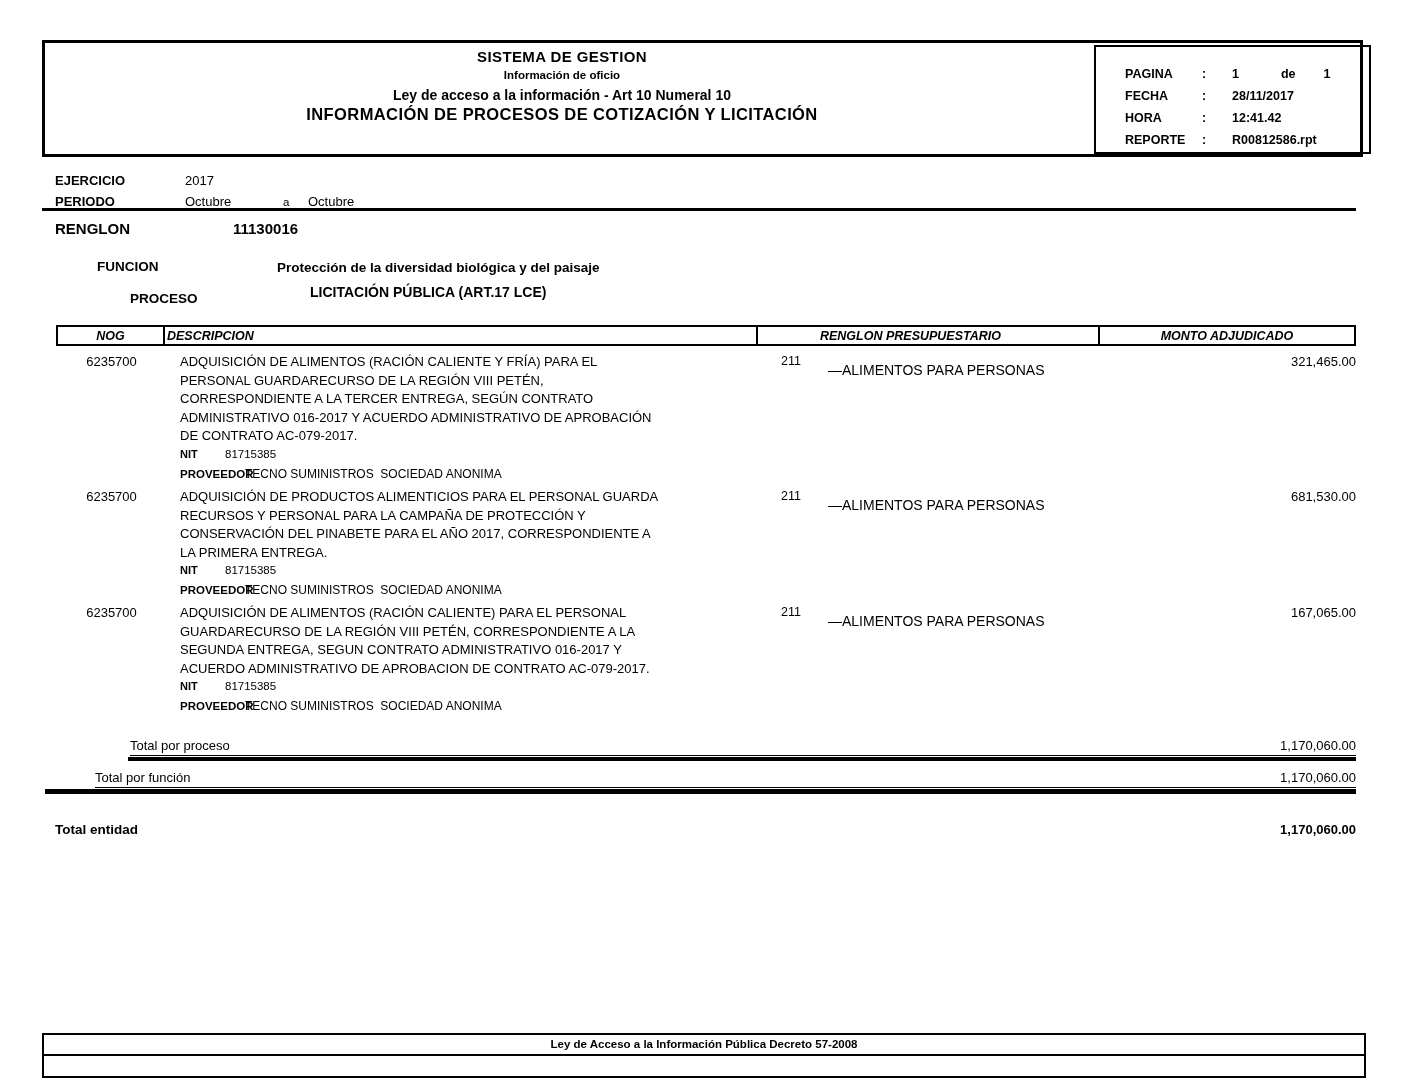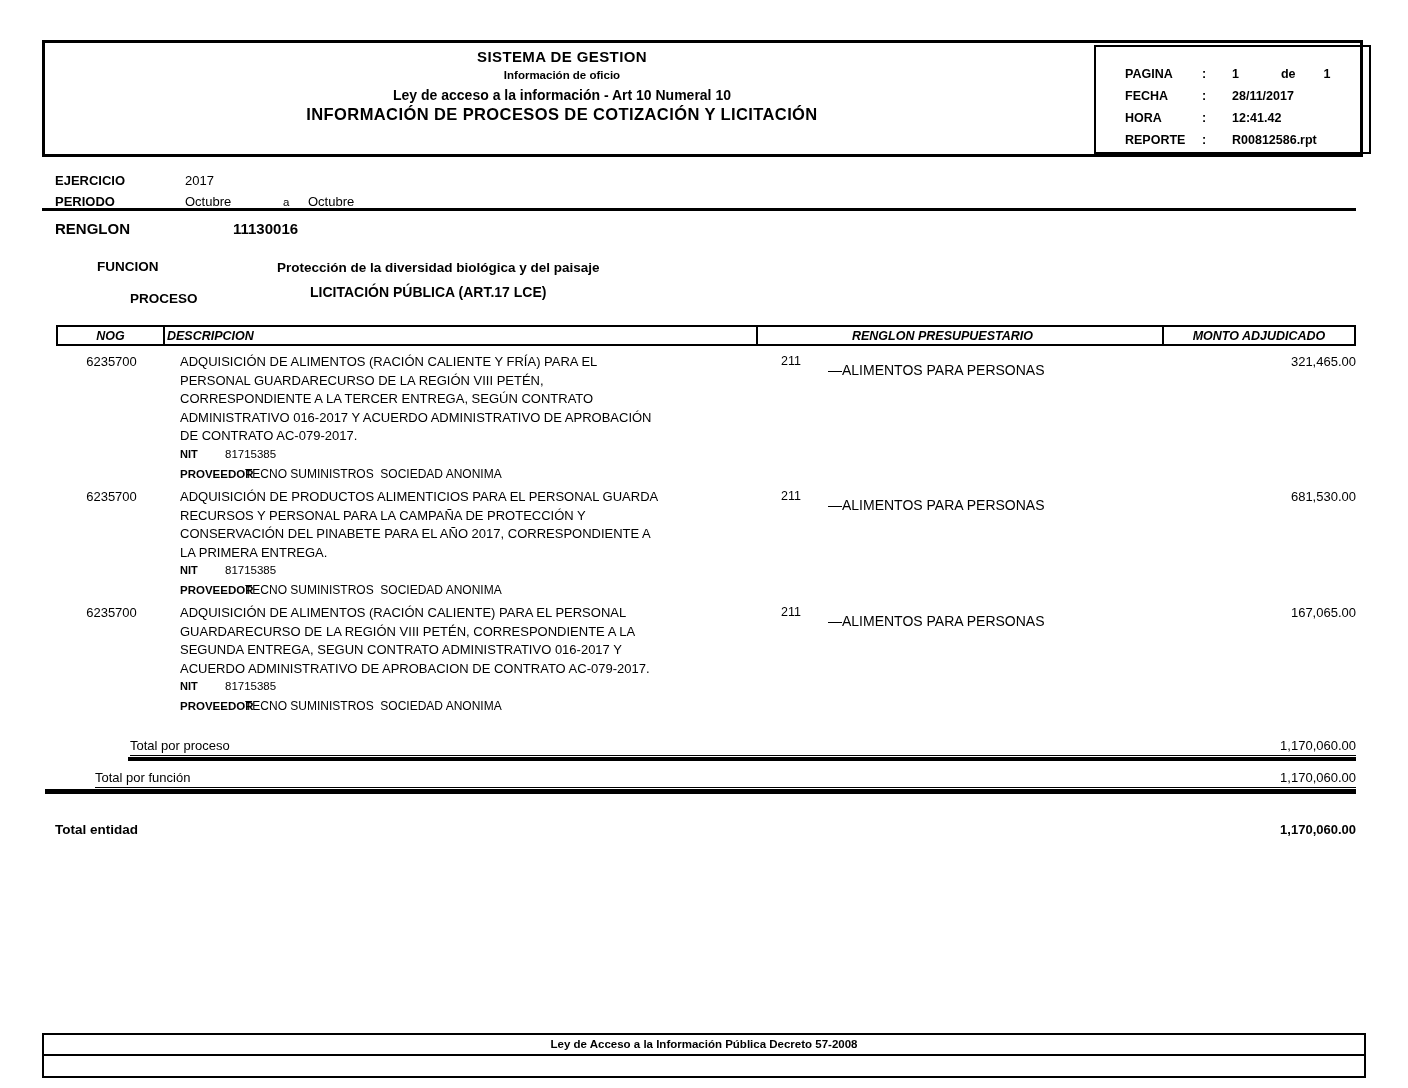--- a/index.html
+++ b/index.html
@@ -28,21 +28,21 @@
   
   .lbl13{font-size:13px;font-weight:bold;}
   .val13{font-size:13px;}
   .rule{background:#000;}
 
   
   .thead{left:56px;top:325px;width:1300px;height:21px;border:2px solid #000;box-sizing:border-box;display:flex;font-size:12.5px;font-weight:bold;}
   .th{height:100%;display:flex;align-items:center;box-sizing:border-box;font-style:italic;}
   .th-nog{width:107px;border-right:2px solid #000;justify-content:center;}
   .th-desc{width:593px;border-right:2px solid #000;padding-left:2px;}
-  .th-renglon{width:406px;border-right:2px solid #000;justify-content:center;padding-right:35px;}
+  .th-renglon{width:342px;border-right:2px solid #000;justify-content:center;padding-right:35px;}
   .th-monto{flex:1;justify-content:center;}
 
   
   .row{left:0;width:1408px;}
   .nog-cell{position:absolute;left:56px;top:1px;width:111px;text-align:center;font-size:13px;}
   .desc-cell{margin-left:180px;width:478px;font-size:13px;line-height:18.5px;}
   .nit-line{margin-left:180px;margin-top:2px;display:flex;align-items:baseline;}
   .nit-label{font-size:11px;font-weight:bold;width:45px;}
   .nit-value{font-size:11.5px;}
   .prov-line{margin-left:180px;margin-top:7px;display:flex;align-items:baseline;}

